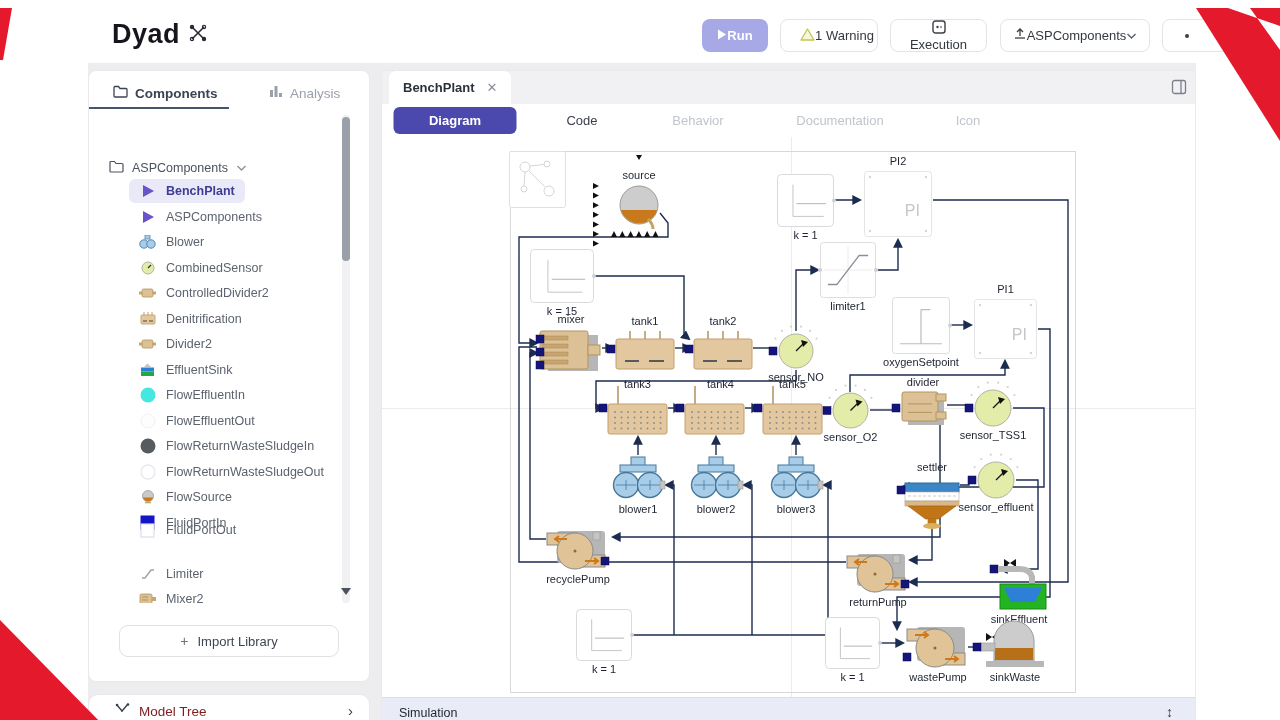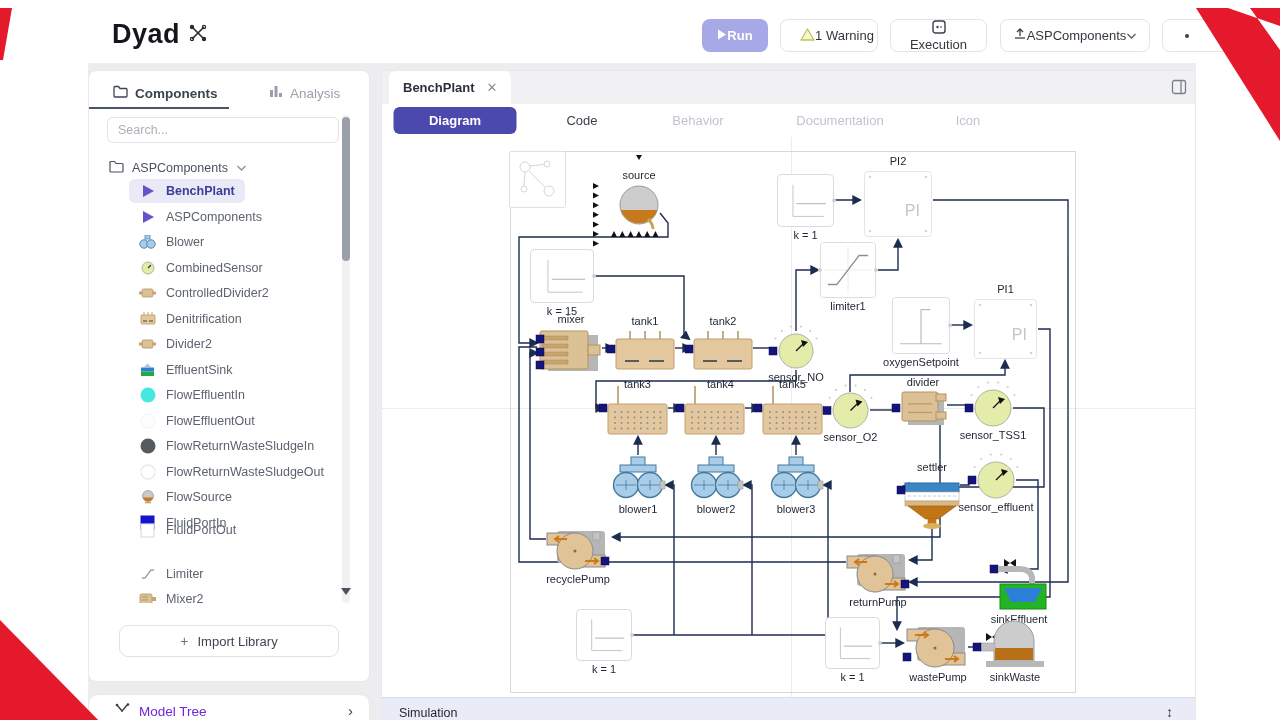--- a/index.html
+++ b/index.html
@@ -27,21 +27,21 @@
   #tree-list{position:absolute;left:0;top:108px;width:260px;height:424px;overflow:hidden;}
   .titem{position:absolute;left:40px;height:24px;display:flex;align-items:center;gap:10px;font-size:12.5px;color:#5c636e;cursor:pointer;padding:0 10px;border-radius:6px;}
   .titem.sel{background:#e9e9f8;color:#3d3d96;font-weight:bold;}
   .ticon{width:17px;height:17px;flex:0 0 17px;display:flex;align-items:center;justify-content:center;}
   
   #sb-track{position:absolute;left:253px;top:44px;width:8px;height:488px;background:#f1f1f3;border-radius:4px;}
   #sb-thumb{position:absolute;left:253px;top:46px;width:8px;height:144px;background:#9aa0aa;border-radius:4px;cursor:pointer;}
   #tree-downarrow{position:absolute;left:252px;top:517px;width:0;height:0;border-left:5px solid transparent;border-right:5px solid transparent;border-top:7px solid #4a525e;cursor:pointer;}
   #import-btn{position:absolute;left:30px;top:554px;width:220px;height:32px;box-sizing:border-box;border:1px solid #e0e0e5;border-radius:9px;background:#fff;display:flex;align-items:center;justify-content:center;gap:9px;font-size:13px;color:#3e4650;cursor:pointer;}
   #modeltree{position:absolute;left:88px;top:686px;width:282px;height:34px;background:#fff;border:1px solid #e9e9ec;border-radius:10px 10px 0 0;box-sizing:border-box;}
-  #modeltree-label{position:absolute;left:26px;top:8px;display:flex;align-items:center;gap:9px;font-size:13.5px;color:#6d28d9;}
+  #modeltree-label{position:absolute;left:26px;top:8px;display:flex;align-items:center;gap:9px;font-size:13.5px;color:#7f1d1d;}
   #modeltree-chev{position:absolute;right:16px;top:7px;font-size:15px;color:#3a404a;cursor:pointer;}
   
   #main{position:absolute;left:381px;top:62px;width:815px;height:658px;background:#fff;border:1px solid #e9e9ec;border-radius:6px;box-sizing:border-box;overflow:hidden;}
   #tabstrip{position:absolute;left:0;top:0;width:815px;height:33px;background:#f1f1f4;border-bottom:1px solid #e7e7ea;}
   #doctab{position:absolute;left:7px;top:0px;height:33px;padding:0 14px;background:#fff;border-radius:7px 7px 0 0;display:flex;align-items:center;gap:12px;font-size:13px;font-weight:bold;color:#2b303a;cursor:pointer;}
   #doctab .x{color:#8a8f98;font-weight:normal;font-size:13px;cursor:pointer;}
   #strip-icon{position:absolute;right:10px;top:8px;width:16px;height:16px;cursor:pointer;}
   #pillrow{position:absolute;left:0;top:33px;width:815px;height:33px;background:#fff;}
   .vtab{position:absolute;top:6px;transform:translateX(-50%);font-size:13px;color:#c0c4cc;cursor:pointer;line-height:22px;}
   .vtab.dark{color:#3a3f4a;}
@@ -127,21 +127,20 @@
     </div>
     <div class="sbtab" id="tab-analysis">
       <span><svg width="14" height="13" viewBox="0 0 14 13">
             <rect x="1" y="5" width="3" height="7" fill="#9aa0ab"></rect>
             <rect x="5.5" y="1" width="3" height="11" fill="#9aa0ab"></rect>
             <rect x="10" y="8" width="3" height="4" fill="#9aa0ab"></rect>
           </svg></span>
       <span>Analysis</span>
     </div>
     <div id="tab-underline"></div>
-    <input id="searchbox" placeholder="Search..." style="">
     <div id="rootrow">
       <span><svg width="15" height="13" viewBox="0 0 15 13">
             <path d="M1,3 L1,11 Q1,12 2,12 L13,12 Q14,12 14,11 L14,4.5 Q14,3.5 13,3.5 L7,3.5 L5.5,1.5 L2,1.5 Q1,1.5 1,2.5 Z" fill="none" stroke="#4a525e" stroke-width="1.2"></path>
           </svg></span>
       <span>ASPComponents</span>
       <span><svg width="11" height="8" viewBox="0 0 11 8">
             <path d="M1.5,2 L5.5,6 L9.5,2" fill="none" stroke="#8a909a" stroke-width="1.3"></path>
           </svg></span>
     </div>
     <div id="tree-list">

